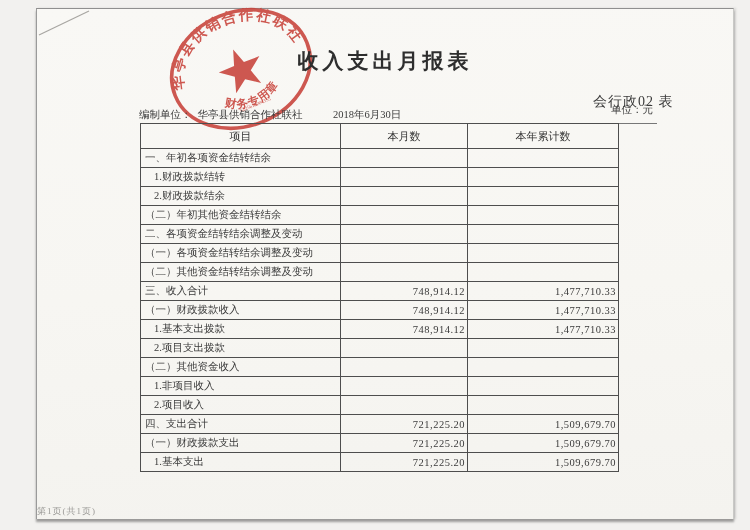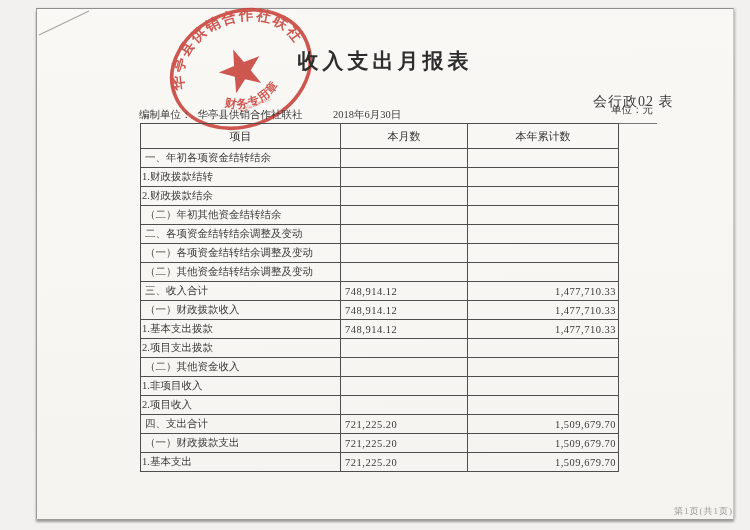--- a/index.html
+++ b/index.html
@@ -37,26 +37,26 @@
     position:absolute; left:103px; top:114px; width:478px;
     border-collapse:collapse; table-layout:fixed;
   }
   table.report th, table.report td {
     border:1px solid #4e4e4e; color:#3b3b3b; overflow:hidden; white-space:nowrap;
   }
   table.report th {
     height:25px; font-size:11px; font-weight:normal; text-align:center; color:#333;
   }
   table.report td { height:19px; font-size:10.5px; padding:0 2px 0 4px; }
-  td.c-item.ind1 { padding-left:1px; }
-  td.c-month { text-align:left; padding-right:18px; font-size:10px; letter-spacing:.5px; }
+  td.c-item.ind1 { padding-left:13px; }
+  td.c-month { text-align:right; padding-right:18px; font-size:10px; letter-spacing:.5px; }
   td.c-year  { text-align:right; padding-right:6px;  font-size:10px; letter-spacing:.5px; }
 
   .page-footer {
-    position:absolute; left:0; top:496px; width:100%; text-align:right;
+    position:absolute; left:0; top:496px; width:100%; text-align:left;
     font-size:9px; color:#9b9a97; letter-spacing:1px;
   }
 
   .stamp { position:absolute; left:120px; top:-6px; width:168px; height:136px; }
 </style>
 </head>
 <body>
 
 <div class="stage">
   <div class="paper">

